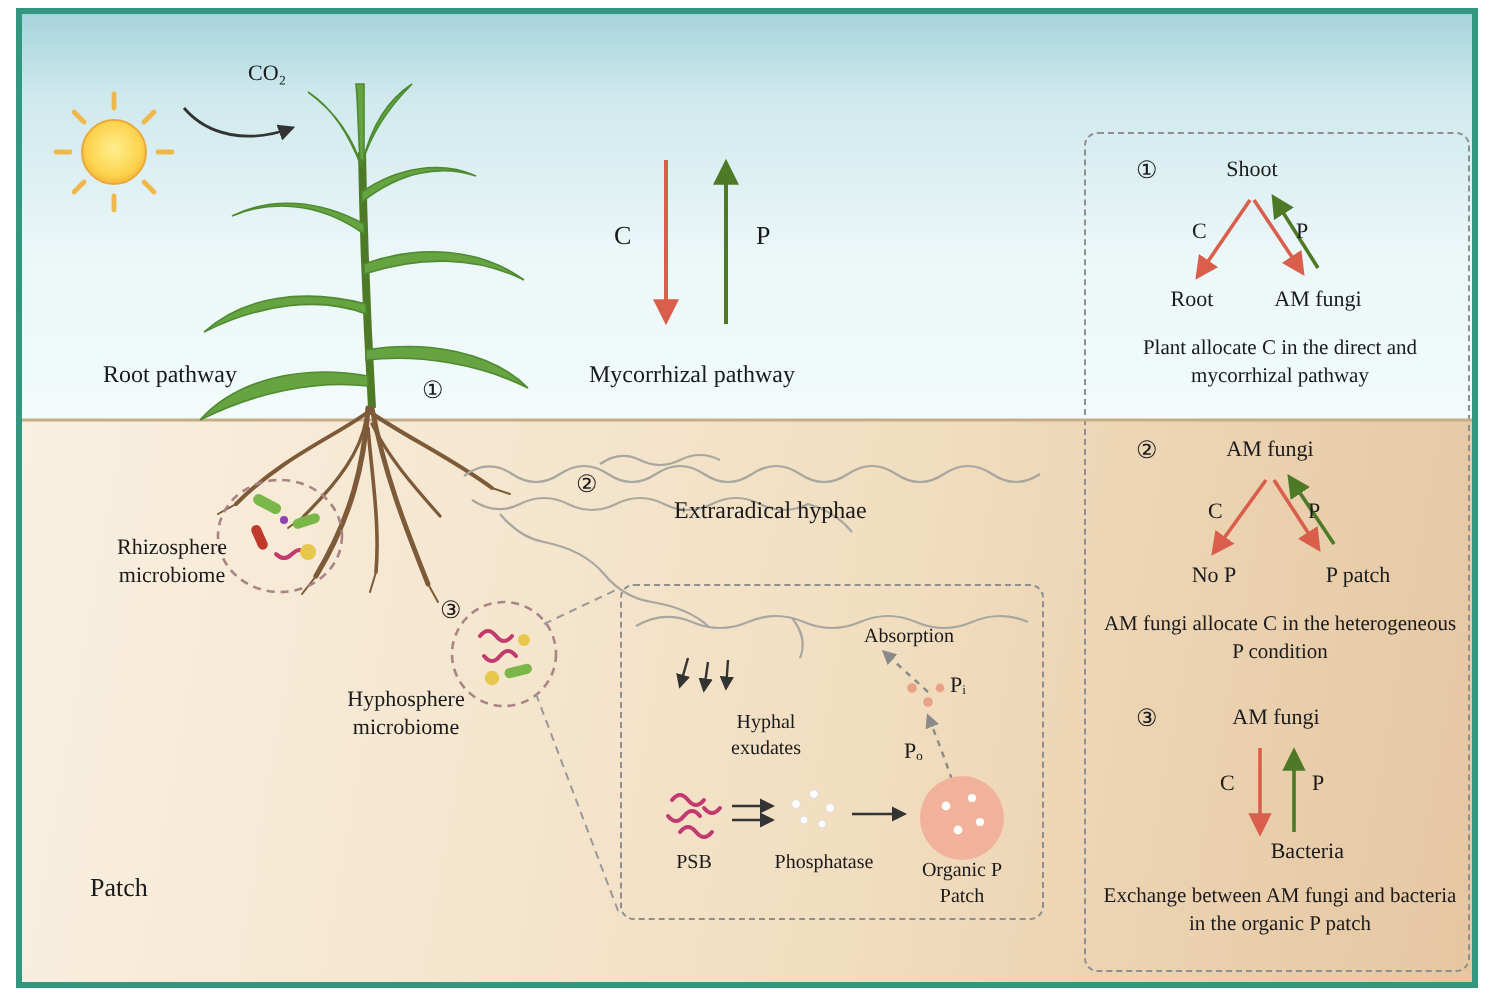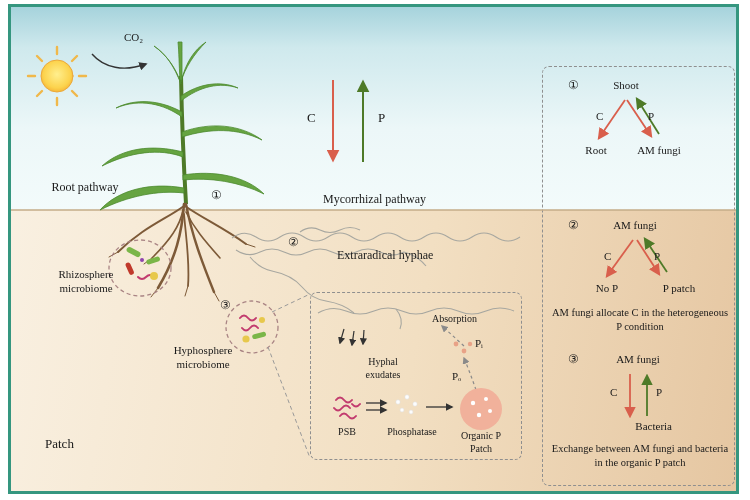--- a/index.html
+++ b/index.html
@@ -193,21 +193,21 @@
       <line x1="637" y1="240" x2="659" y2="274" stroke="#d95f4c" marker-end="url(#aR)"></line>
       <line x1="667" y1="272" x2="645" y2="239" stroke="#4e7a28" marker-end="url(#aG)"></line>
 
       <line x1="630" y1="374" x2="630" y2="416" stroke="#d95f4c" marker-end="url(#aR)"></line>
       <line x1="647" y1="416" x2="647" y2="376" stroke="#4e7a28" marker-end="url(#aG)"></line>
     </g>
   </svg>
 
   <div class="lbl s11" style="left:100px;top:31px;padding-left:24px;">CO₂</div>
   <div class="lbl s12 ctr" style="left:30px;top:180px;width:110px;">Root pathway</div>
-  <div class="lbl s12 ctr" style="left:266px;top:192px;width:160px;text-align:right;">Mycorrhizal pathway</div>
+  <div class="lbl s12 ctr" style="left:266px;top:180px;width:160px;">Mycorrhizal pathway</div>
   <div class="lbl s13" style="left:307px;top:110px;">C</div>
   <div class="lbl s13" style="left:378px;top:110px;">P</div>
   <div class="lbl s12" style="left:211px;top:188px;">①</div>
   <div class="lbl s12" style="left:288px;top:235px;">②</div>
   <div class="lbl s12" style="left:220px;top:298px;">③</div>
   <div class="lbl s12" style="left:337px;top:248px;">Extraradical hyphae</div>
   <div class="lbl s11 ctr" style="left:38px;top:268px;width:96px;">Rhizosphere microbiome</div>
   <div class="lbl s11 ctr" style="left:150px;top:344px;width:106px;">Hyphosphere microbiome</div>
   <div class="lbl s13" style="left:45px;top:436px;">Patch</div>
 
@@ -218,20 +218,21 @@
   <div class="lbl s105 ctr" style="left:326px;top:426px;width:42px;">PSB</div>
   <div class="lbl s105 ctr" style="left:372px;top:426px;width:80px;">Phosphatase</div>
   <div class="lbl s105 ctr" style="left:452px;top:430px;width:58px;">Organic P Patch</div>
 
   <div class="lbl s12" style="left:568px;top:78px;">①</div>
   <div class="lbl s11 ctr" style="left:588px;top:79px;width:76px;">Shoot</div>
   <div class="lbl s11" style="left:596px;top:110px;">C</div>
   <div class="lbl s11" style="left:648px;top:110px;">P</div>
   <div class="lbl s11 ctr" style="left:570px;top:144px;width:52px;">Root</div>
   <div class="lbl s11 ctr" style="left:626px;top:144px;width:66px;">AM fungi</div>
+  <div class="lbl cap ctr" style="left:550px;top:168px;width:180px;">Plant allocate C in the direct and mycorrhizal pathway</div>
 
   <div class="lbl s12" style="left:568px;top:218px;">②</div>
   <div class="lbl s11 ctr" style="left:592px;top:219px;width:86px;">AM fungi</div>
   <div class="lbl s11" style="left:604px;top:250px;">C</div>
   <div class="lbl s11" style="left:654px;top:250px;">P</div>
   <div class="lbl s11 ctr" style="left:584px;top:282px;width:46px;">No P</div>
   <div class="lbl s11 ctr" style="left:650px;top:282px;width:58px;">P patch</div>
   <div class="lbl cap ctr" style="left:550px;top:306px;width:180px;">AM fungi allocate C in the heterogeneous P condition</div>
 
   <div class="lbl s12" style="left:568px;top:352px;">③</div>

